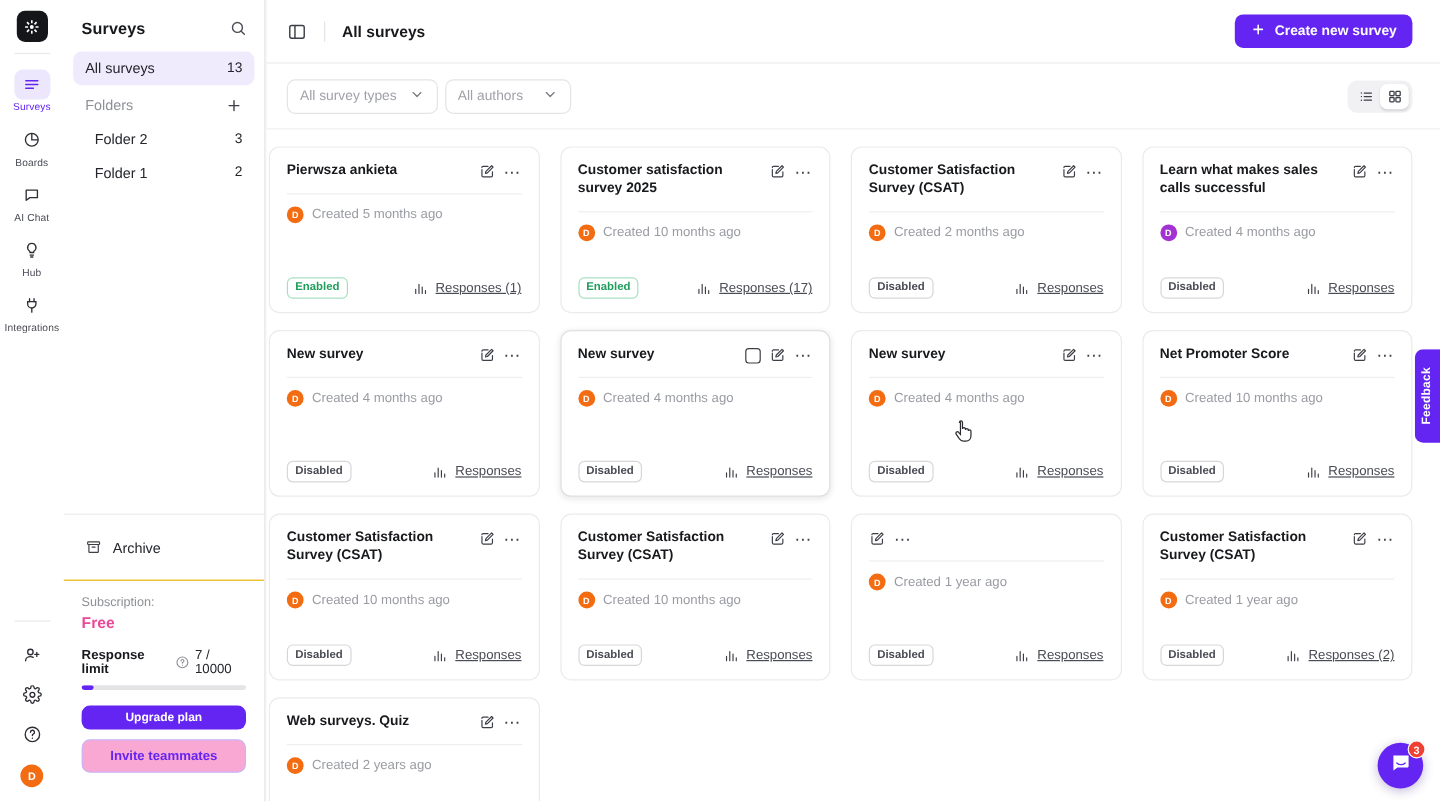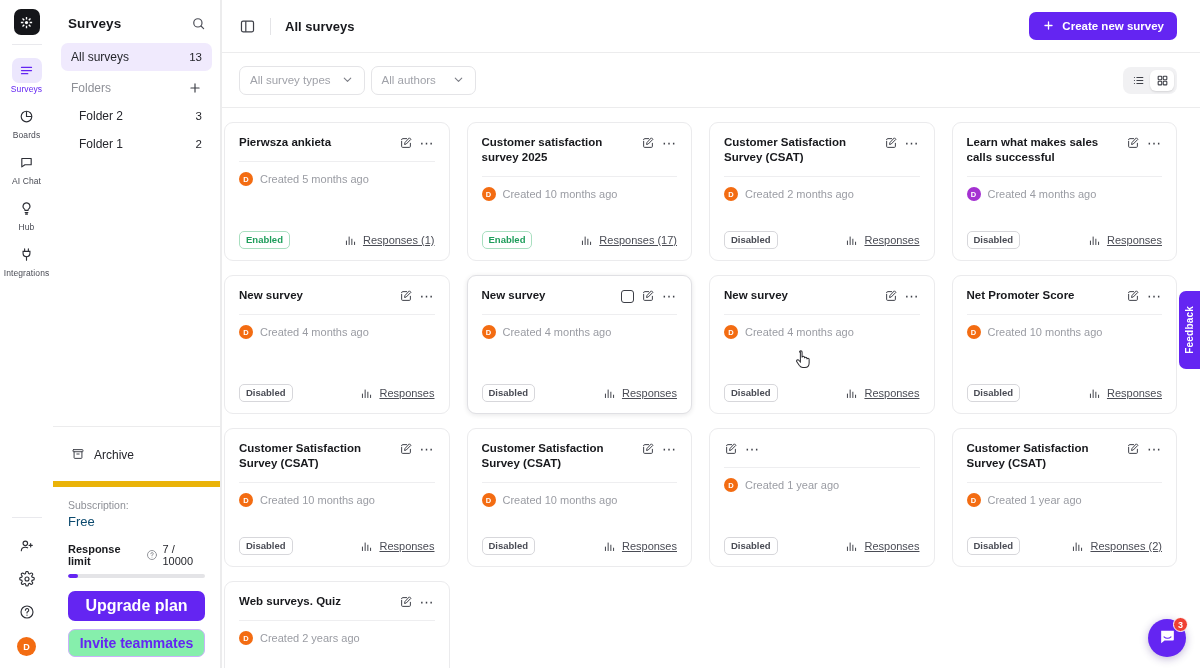--- a/index.html
+++ b/index.html
@@ -81,39 +81,39 @@
   .sb-plus { color:#3d3f47; cursor:pointer; font-size:15px; line-height:1; display:flex; }
   .sb-folder { padding-left: 18px; text-align: center; }
   .sb-mid { flex: 1 1 auto; }
   .sb-links { border-top:1px solid #ececed; padding: 14px 8px 12px; }
   .sb-link {
     display:flex; align-items:center; gap:9px;
     height: 28px; padding: 0 10px; border-radius:7px;
     font-size: 12px; color:#25262c; cursor:pointer;
   }
   .sb-link svg { color:#3d3f47; flex:0 0 auto; }
-  .sb-sub { border-top:6px solid #eab308; padding: 12px 15px 11px; }
+  .sb-sub { border-top:1px solid #eab308; padding: 12px 15px 24px; }
   .sub-lbl { font-size: 10.5px; color:#8e9097; margin-bottom: 3px; }
-  .sub-plan { font-size: 13px; color:#0c4a6e; margin-bottom: 14px; }
+  .sub-plan { font-size: 13px; color:#ec4899; margin-bottom: 14px; font-weight: bold; }
   .rl-row { display:flex; align-items:center; gap:5px; margin-bottom: 7px; }
   .rl-lbl { font-size: 11px; font-weight:700; color:#18191d; }
   .rl-q { color:#8e9097; display:flex; cursor:pointer; }
   .rl-val { font-size: 11px; color:#25262c; margin-left:auto; }
   .rl-bar { height: 4px; border-radius:3px; background:#e4e4e7; width:100%; margin-bottom: 13px; overflow:hidden; }
   .rl-fill { height:100%; background:#6425f2; border-radius:3px; }
   .btn-upgrade {
-    display:block; width:100%; height: 30px; border-radius:7px;
+    display:block; width:100%; height: 20px; border-radius:7px;
     background:#6425f2; color:#fff; border:0;
-    font-size: 16px; font-weight:700; cursor:pointer; margin-bottom: 8px;
+    font-size: 10px; font-weight:700; cursor:pointer; margin-bottom: 8px;
     font-family:"Liberation Sans", sans-serif;
   }
   .btn-invite {
     display:block; width:100%; height: 28px; border-radius:7px;
-    background:#86efac; color:#6425f2; border:1px solid #c9b3f9;
-    font-size: 14px; font-weight:700; cursor:pointer;
+    background:#f9a8d4; color:#6425f2; border:1px solid #c9b3f9;
+    font-size: 11px; font-weight:700; cursor:pointer;
     font-family:"Liberation Sans", sans-serif;
   }
 
   
   .main {
     flex:1 1 auto; height:668px; background:#ffffff;
     display:flex; flex-direction:column; position:relative; overflow:hidden;
     border-left:1px solid #ececed;
   }
   .topbar {

